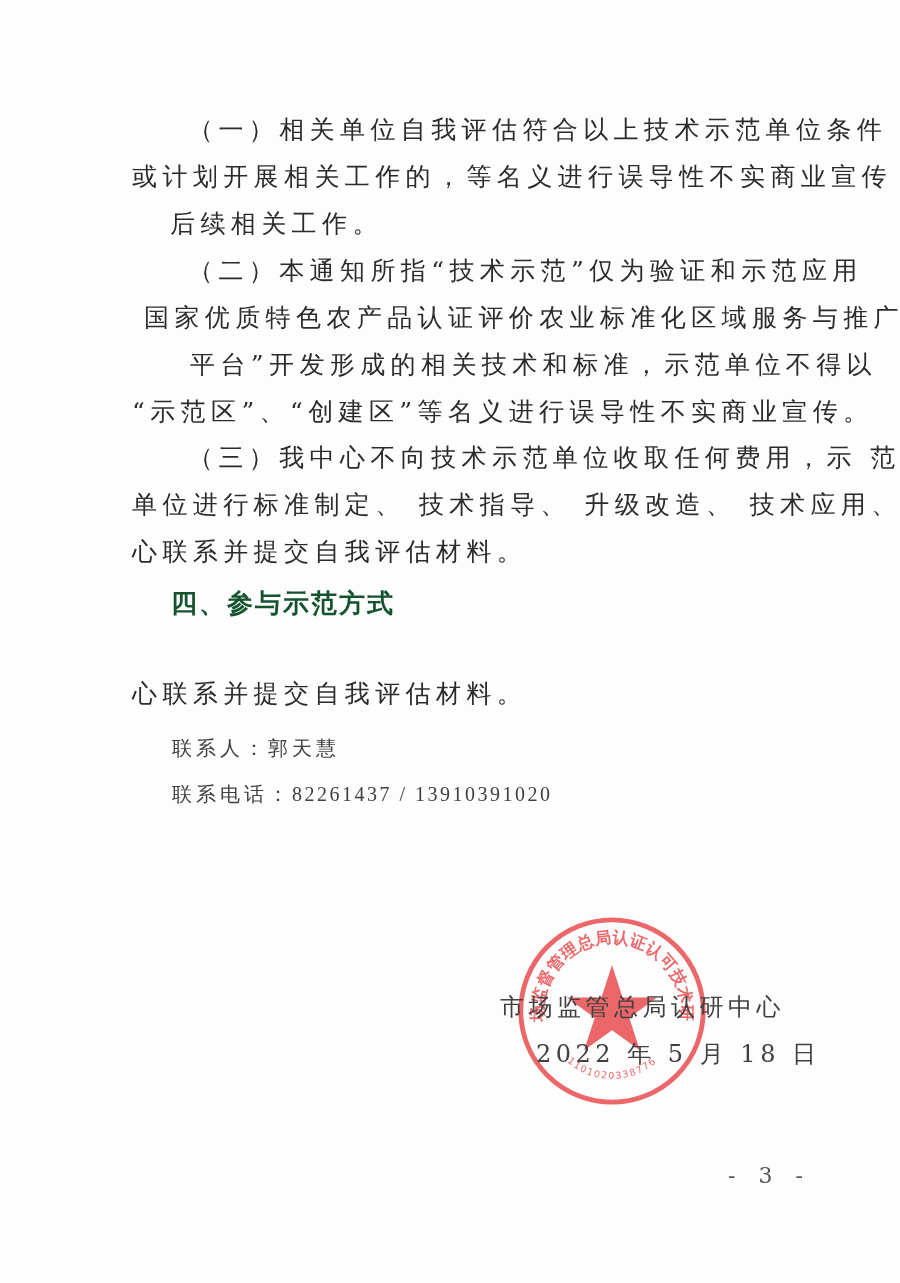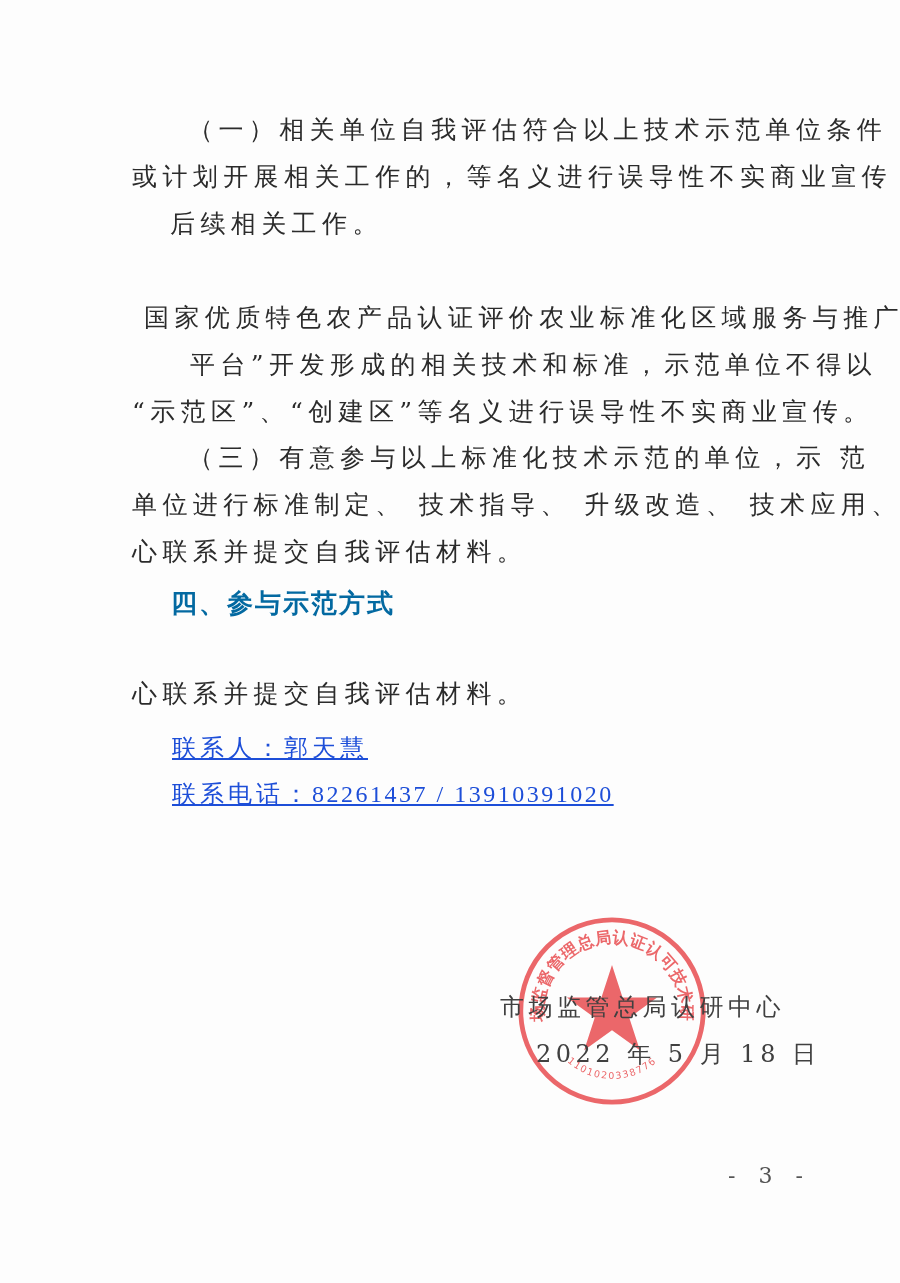--- a/index.html
+++ b/index.html
@@ -29,31 +29,30 @@
       letter-spacing: 5.4px;
       color: #2b2b2b;
     }
     .heading {
       position: absolute;
       font-family: "DejaVu Sans", "Liberation Sans", sans-serif;
       font-weight: bold;
       font-size: 26px;
       line-height: 30px;
       letter-spacing: 2px;
-      color: #0369a1;
+      color: #14532d;
       white-space: nowrap;
     }
     .contact {
       position: absolute;
-      font-size: 24px;
+      font-size: 20px;
       line-height: 30px;
       letter-spacing: 4px;
       white-space: nowrap;
-      color: #1d4ed8;
-      text-decoration: underline;
+      color: #404040;
     }
     .signature {
       position: absolute;
       font-size: 24px;
       line-height: 30px;
       letter-spacing: 4.5px;
       white-space: nowrap;
       color: #404040;
       z-index: 3;
     }
@@ -79,25 +78,26 @@
   </style>
 </head>
 <body>
 
 <div class="page">
 
   <div class="line" style="left:184px; top:115px;">（一）相关单位自我评估符合以上技术示范单位条件</div>
   <div class="line" style="left:128px; top:162px;">或计划开展相关工作的，等名义进行误导性不实商业宣传</div>
   <div class="line" style="left:128px; top:209px;margin-left:38px;">后续相关工作。</div>
 
+  <div class="line" style="left:184px; top:256px;">（二）本通知所指“技术示范”仅为验证和示范应用</div>
   <div class="line" style="left:140px; top:303px;">国家优质特色农产品认证评价农业标准化区域服务与推广</div>
   <div class="line" style="left:128px; top:397px;">“示范区”、“创建区”等名义进行误导性不实商业宣传。</div>
   <div class="line" style="left:186px; top:350px;">平台”开发形成的相关技术和标准，示范单位不得以</div>
 
-  <div class="line" style="left:184px; top:443px;">（三）有意参与以上标准化技术示范的单位，示 范</div>
+  <div class="line" style="left:184px; top:443px;">（三）我中心不向技术示范单位收取任何费用，示 范</div>
   <div class="line" style="left:128px; top:490px;">单位进行标准制定、 技术指导、 升级改造、 技术应用、</div>
   <div class="line" style="left:128px; top:537px;">心联系并提交自我评估材料。</div>
 
   <div class="heading" style="left:167px; top:588px;">四、参与示范方式</div>
 
   <div class="line" style="left:128px; top:679px;">心联系并提交自我评估材料。</div>
 
   <div class="contact" style="left:168px; top:733px;">
     <span>联系人：</span><span>郭天慧</span>
   </div>

